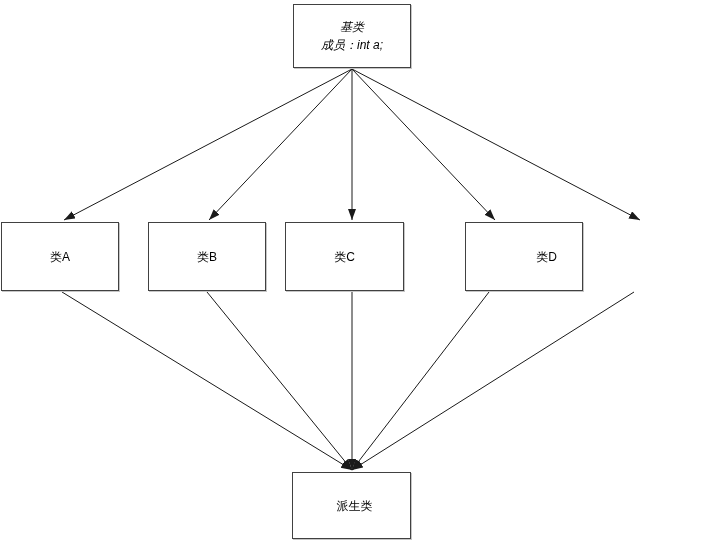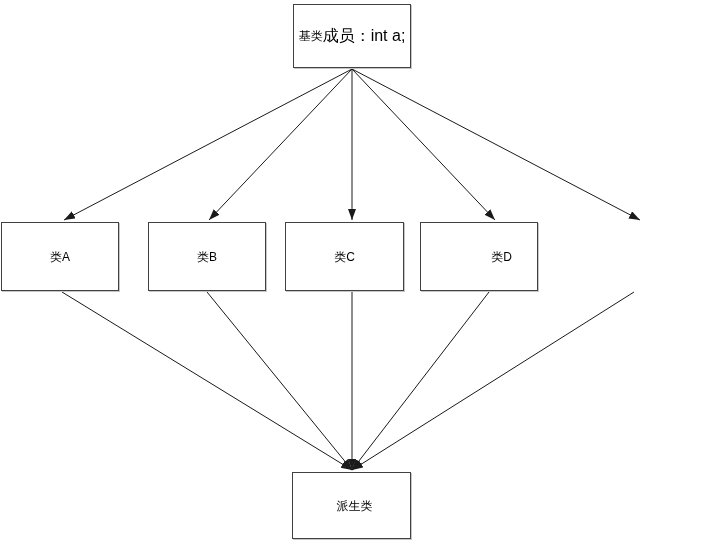--- a/index.html
+++ b/index.html
@@ -31,28 +31,29 @@
     display: flex;
     align-items: center;
     justify-content: center;
     font-size: 12px;
     color: var(--text, #000000);
     text-align: center;
     line-height: 1.5;
   }
   #node-base {
     left: 293px; top: 4px; width: 118px; height: 64px;
-    flex-direction: row;
+    flex-direction: column;
+    font-style: italic;
   }
-  #node-base .member-line { font-size: 16px; }
+  #node-base .member-line { font-size: 12px; }
   .mid { top: 222px; width: 118px; height: 69px; }
   #node-class-a { left: 1px; }
   #node-class-b { left: 148px; }
   #node-class-c { left: 285px; width: 119px; }
-  #node-class-d { left: 420px; padding-left: 45px; }
+  #node-class-d { left: 465px; padding-left: 45px; }
   #node-class-e { left: 585px; }
   #node-derived { left: 292px; top: 472px; width: 119px; height: 67px; padding-left: 6px; }
   .edge {
     stroke: var(--edge, #1a1a1a);
     stroke-width: 1;
     fill: none;
   }
 </style>
 </head>
 <body>

